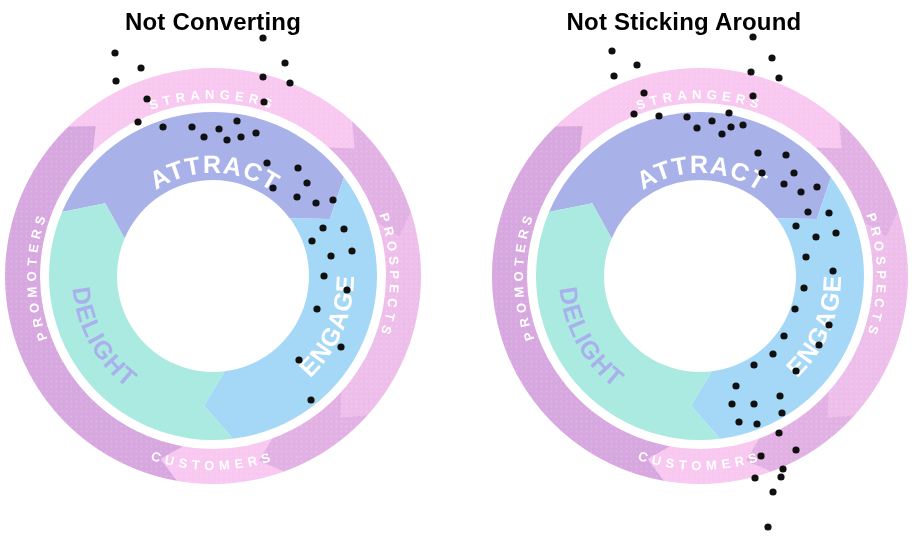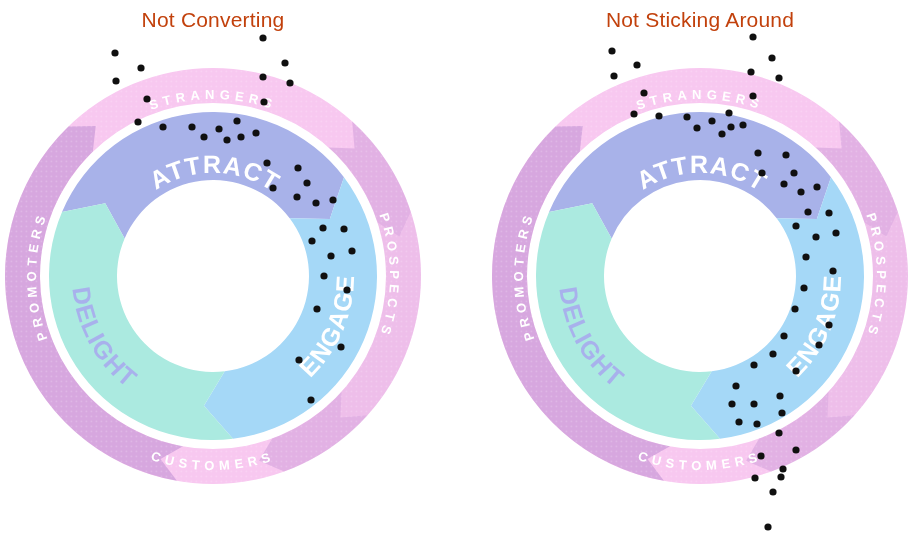--- a/index.html
+++ b/index.html
@@ -3,32 +3,32 @@
 <meta charset="utf-8">
 <style>
   html,body{margin:0;padding:0}
   body{
     width:912px;height:536px;position:relative;overflow:hidden;
     background:#ffffff;
     font-family:"Liberation Sans",sans-serif;
   }
   .title{
     position:absolute;top:8px;transform:translateX(-50%);
-    font-size:21px;font-weight:400;color:#c2410c;
+    font-size:24px;font-weight:700;color:#000000;
     white-space:nowrap;letter-spacing:.2px;
   }
   #scene{position:absolute;left:0;top:0}
   #scene text{font-family:"Liberation Sans",sans-serif}
 </style>
 </head>
 <body style="background: rgb(255, 255, 255);">
 
 <div>
   <div class="title" id="title-0" style="left: 213px;">Not Converting</div>
-  <div class="title" id="title-1" style="left: 700px;">Not Sticking Around</div>
+  <div class="title" id="title-1" style="left: 684px;">Not Sticking Around</div>
   <svg id="scene" width="912" height="536" viewBox="0 0 912 536">
       <defs>
         <pattern id="halftone" width="5" height="5" patternUnits="userSpaceOnUse">
           <circle cx="1.4" cy="1.4" r="0.9" fill="#ffffff" opacity="0.18"></circle>
         </pattern>
         <path id="olab-0-0" d="M 38.68902771683918 245.26427255295332 A 177 177 0 0 1 387.3109722831608 245.26427255295332" fill="none"></path>
         <path id="olab-0-1" d="M 243.73572744704666 101.68902771683918 A 177 177 0 0 1 243.73572744704666 450.3109722831608" fill="none"></path>
         <path id="olab-0-2" d="M 21.947295915631656 309.6877464673845 A 194 194 0 0 0 404.0527040843683 309.6877464673845" fill="none"></path>
         <path id="olab-0-3" d="M 182.26427255295332 450.3109722831608 A 177 177 0 0 1 182.26427255295317 101.6890277168392" fill="none"></path>
         <path id="ilab-0-0" d="M 111.89240010489061 256.34667347621587 A 103 103 0 0 1 314.73189908129916 259.8872501008562" fill="none"></path>

